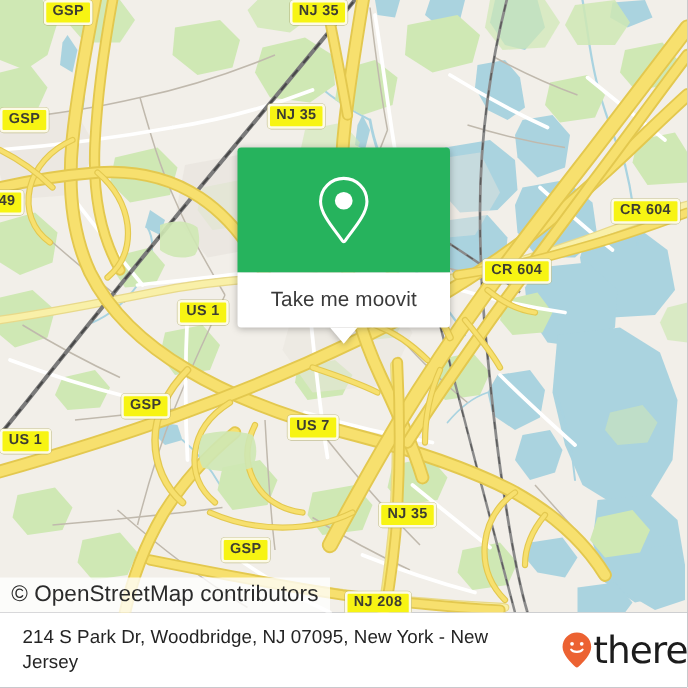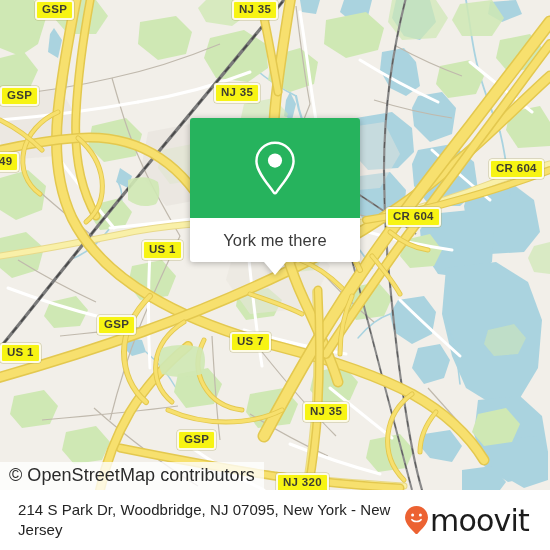--- a/index.html
+++ b/index.html
@@ -65,21 +65,21 @@
     color:#3d3d32; letter-spacing:0.3px;
     white-space:nowrap; line-height:1.12;
     box-shadow:0 0 0 0.5px rgba(160,155,80,0.55);
   }
 
   
   .caption-bar{
     position:absolute; left:0; top:490px; width:550px; height:60px;
     background:#fff; z-index:50;
     display:flex; align-items:center; justify-content:space-between;
-    padding:0 21px 0 18px;
+    padding:0 0 0 18px;
   }
   .caption-text{
     font-size:15px; color:#242424; line-height:1.35;
     max-width:380px; letter-spacing:0.05px;
   }
   .logo{
     display:flex; align-items:center; gap:1px; flex:none;
   }
   .logo-pin{ width:27px; height:30px; display:block; }
   .logo-word{
@@ -355,49 +355,49 @@
         <div class="shield" style="left: 214px; top: 83px;">NJ 35</div>
         <div class="shield" style="left: -8px; top: 152px;">49</div>
         <div class="shield" style="left: 489px; top: 159px;">CR 604</div>
         <div class="shield" style="left: 386px; top: 207px;">CR 604</div>
         <div class="shield" style="left: 142px; top: 240px;">US 1</div>
         <div class="shield" style="left: 97px; top: 315px;">GSP</div>
         <div class="shield" style="left: 230px; top: 332px;">US 7</div>
         <div class="shield" style="left: 0px; top: 343px;">US 1</div>
         <div class="shield" style="left: 303px; top: 402px;">NJ 35</div>
         <div class="shield" style="left: 177px; top: 430px;">GSP</div>
-        <div class="shield" style="left: 276px; top: 473px;">NJ 320</div>
+        <div class="shield" style="left: 276px; top: 473px;">NJ 208</div>
       </div>
 
     <div class="popup">
       <div class="popup-top">
         <svg class="popup-pin" viewBox="0 0 40 50" fill="none">
           <path d="M20 3.2 C11.2 3.2 4 10.3 4 19.1 C4 28.5 14.6 39.5 19 46.2
                    C19.5 47 20.5 47 21 46.2 C25.4 39.5 36 28.5 36 19.1
                    C36 10.3 28.8 3.2 20 3.2 Z" stroke="#ffffff" stroke-width="2.1" fill="none"></path>
           <circle cx="20" cy="18.6" r="6.1" fill="#ffffff"></circle>
         </svg>
       </div>
       <div class="popup-bottom">
-        <span class="popup-label">York me there</span>
+        <span class="popup-label">Take me moovit</span>
       </div>
       <div class="popup-tail"></div>
     </div>
 
     <div class="attribution">© OpenStreetMap contributors</div>
   </div>
 
   <div class="caption-bar">
     <div class="caption-text">214 S Park Dr, Woodbridge, NJ 07095, New York - New Jersey</div>
     <div class="logo">
       <svg class="logo-pin" viewBox="0 0 30 34">
         <path d="M15 1.2 C7.8 1.2 2 7 2 14.2 C2 21 9.2 27.8 13.6 32.2
                  C14.4 33 15.6 33 16.4 32.2 C20.8 27.8 28 21 28 14.2
                  C28 7 22.2 1.2 15 1.2 Z" fill="#ec6232"></path>
         <circle cx="10.6" cy="11.4" r="1.7" fill="#ffffff"></circle>
         <circle cx="19.4" cy="11.4" r="1.7" fill="#ffffff"></circle>
         <path d="M9.8 16.6 C11.4 19.4 18.6 19.4 20.2 16.6" stroke="#ffffff" stroke-width="1.9" fill="none" stroke-linecap="round"></path>
       </svg>
-      <span class="logo-word">moovit</span>
+      <span class="logo-word">there</span>
     </div>
   </div>
 
 </div>
 
 </body></html>

